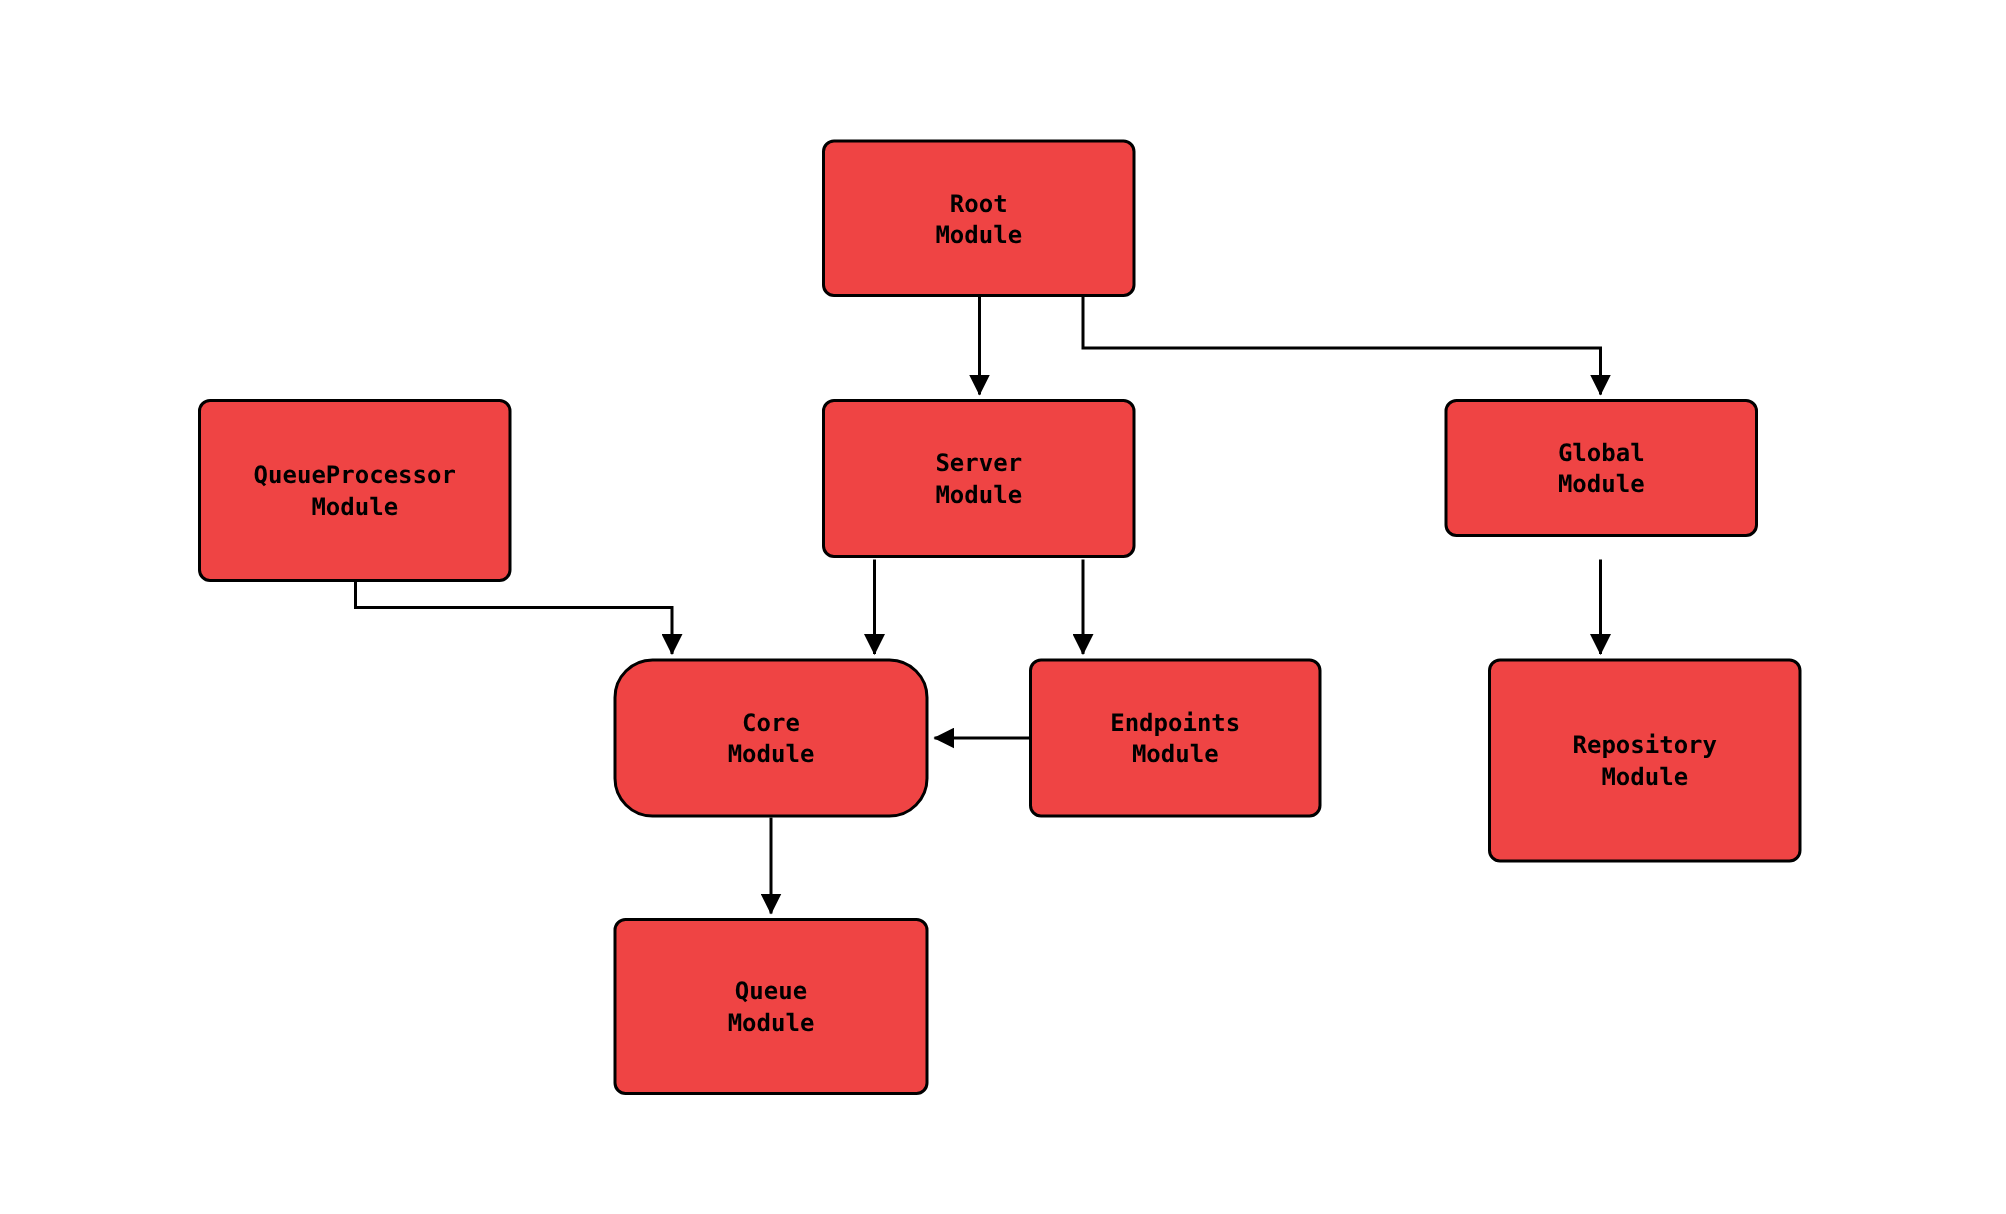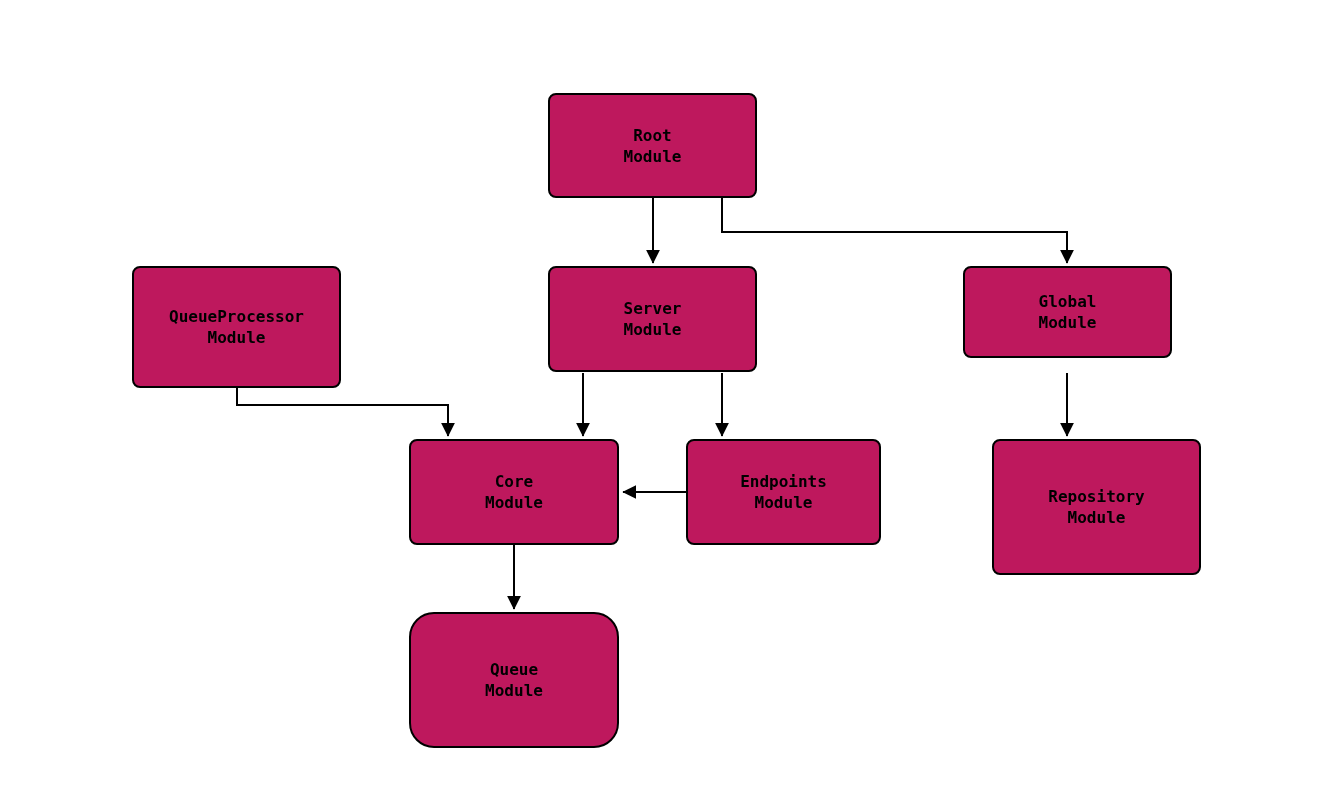--- a/index.html
+++ b/index.html
@@ -26,21 +26,21 @@
   .edge {
     stroke: #000000;
     stroke-width: 2;
     fill: none;
   }
   .node {
     position: absolute;
     box-sizing: border-box;
     border: 2px solid #000000;
     border-radius: 8px;
-    background: #be185d;
+    background: #ef4444;
     display: flex;
     align-items: center;
     justify-content: center;
     text-align: center;
     font-weight: bold;
     font-size: 16px;
     line-height: 21px;
     color: #000000;
     white-space: pre-line;
   }
@@ -79,25 +79,25 @@
 
   <div class="node" style="left:132px; top:266px; width:209px; height:122px;">QueueProcessor
 Module</div>
 
   <div class="node" style="left:548px; top:266px; width:209px; height:106px;">Server
 Module</div>
 
   <div class="node" style="left:963px; top:266px; width:209px; height:92px;">Global
 Module</div>
 
-  <div class="node" style="left:409px; top:439px; width:210px; height:106px;">Core
+  <div class="node" style="left:409px; top:439px; width:210px; height:106px;border-radius:26px;">Core
 Module</div>
 
   <div class="node" style="left:686px; top:439px; width:195px; height:106px;">Endpoints
 Module</div>
 
   <div class="node" style="left:963px; top:439px; width:209px; height:136px;margin-left:29px;">Repository
 Module</div>
 
-  <div class="node" style="left:409px; top:612px; width:210px; height:136px;border-radius:25px;">Queue
+  <div class="node" style="left:409px; top:612px; width:210px; height:118px;">Queue
 Module</div>
 
 </div>
 
 </body></html>

